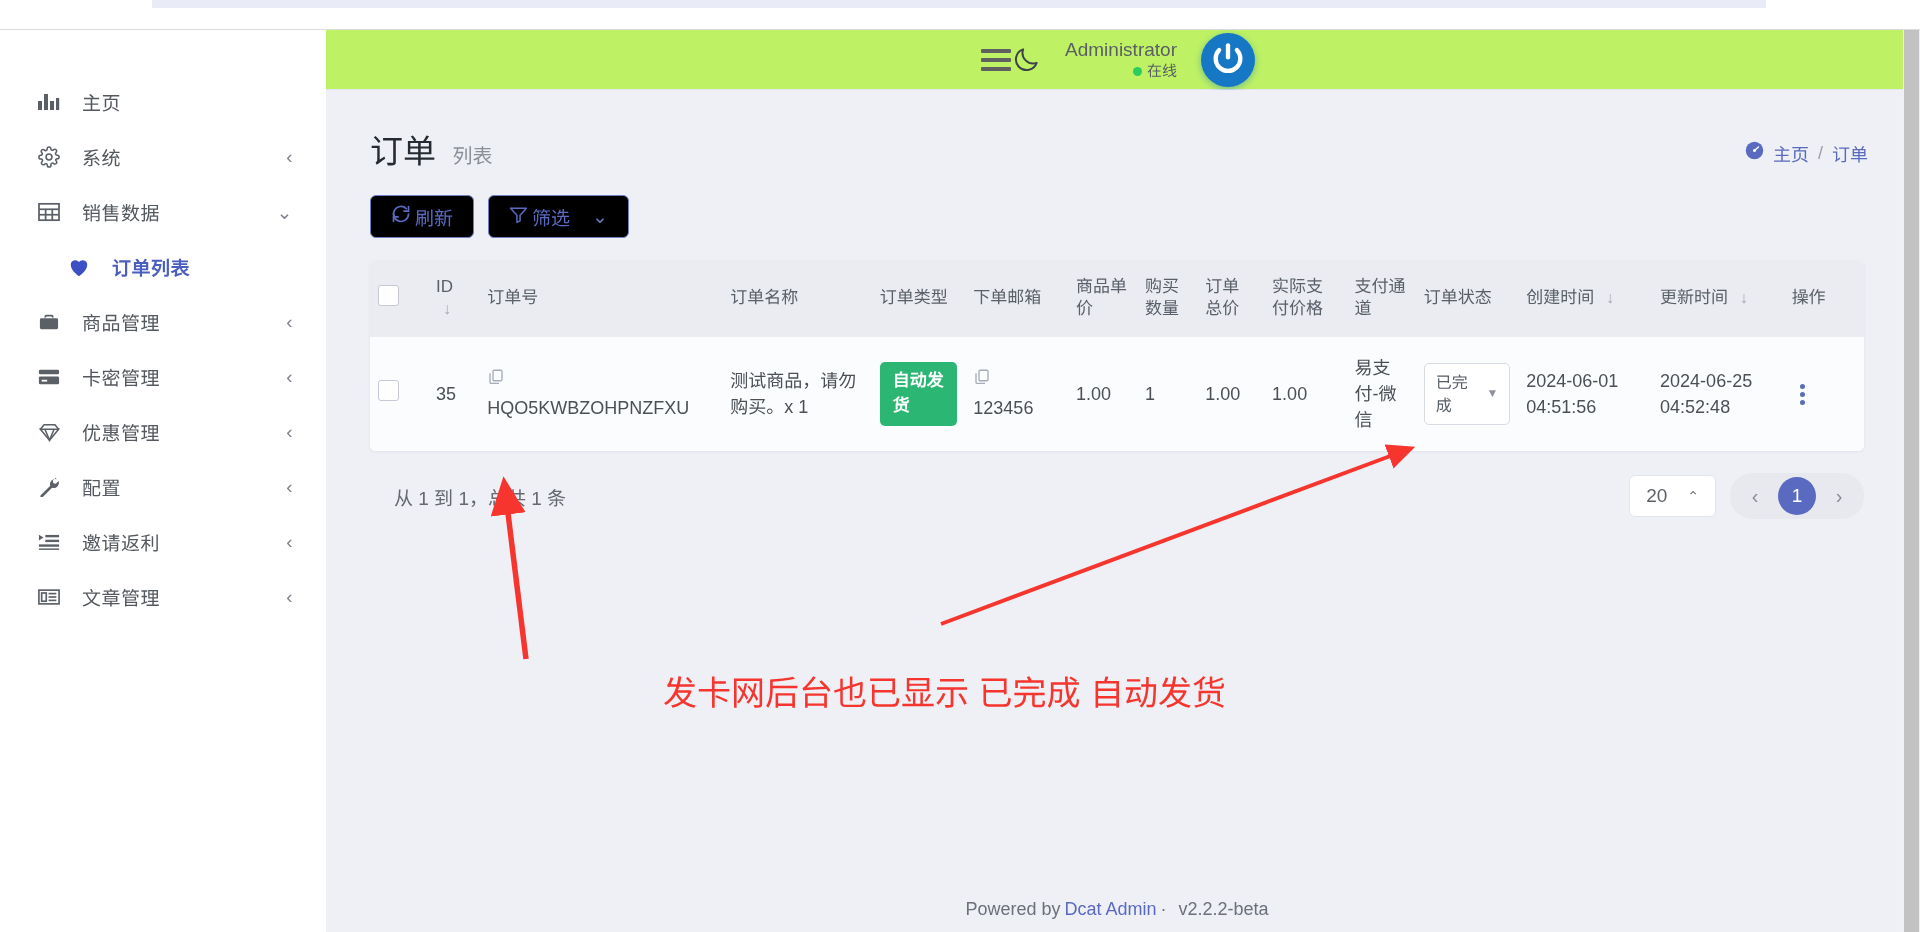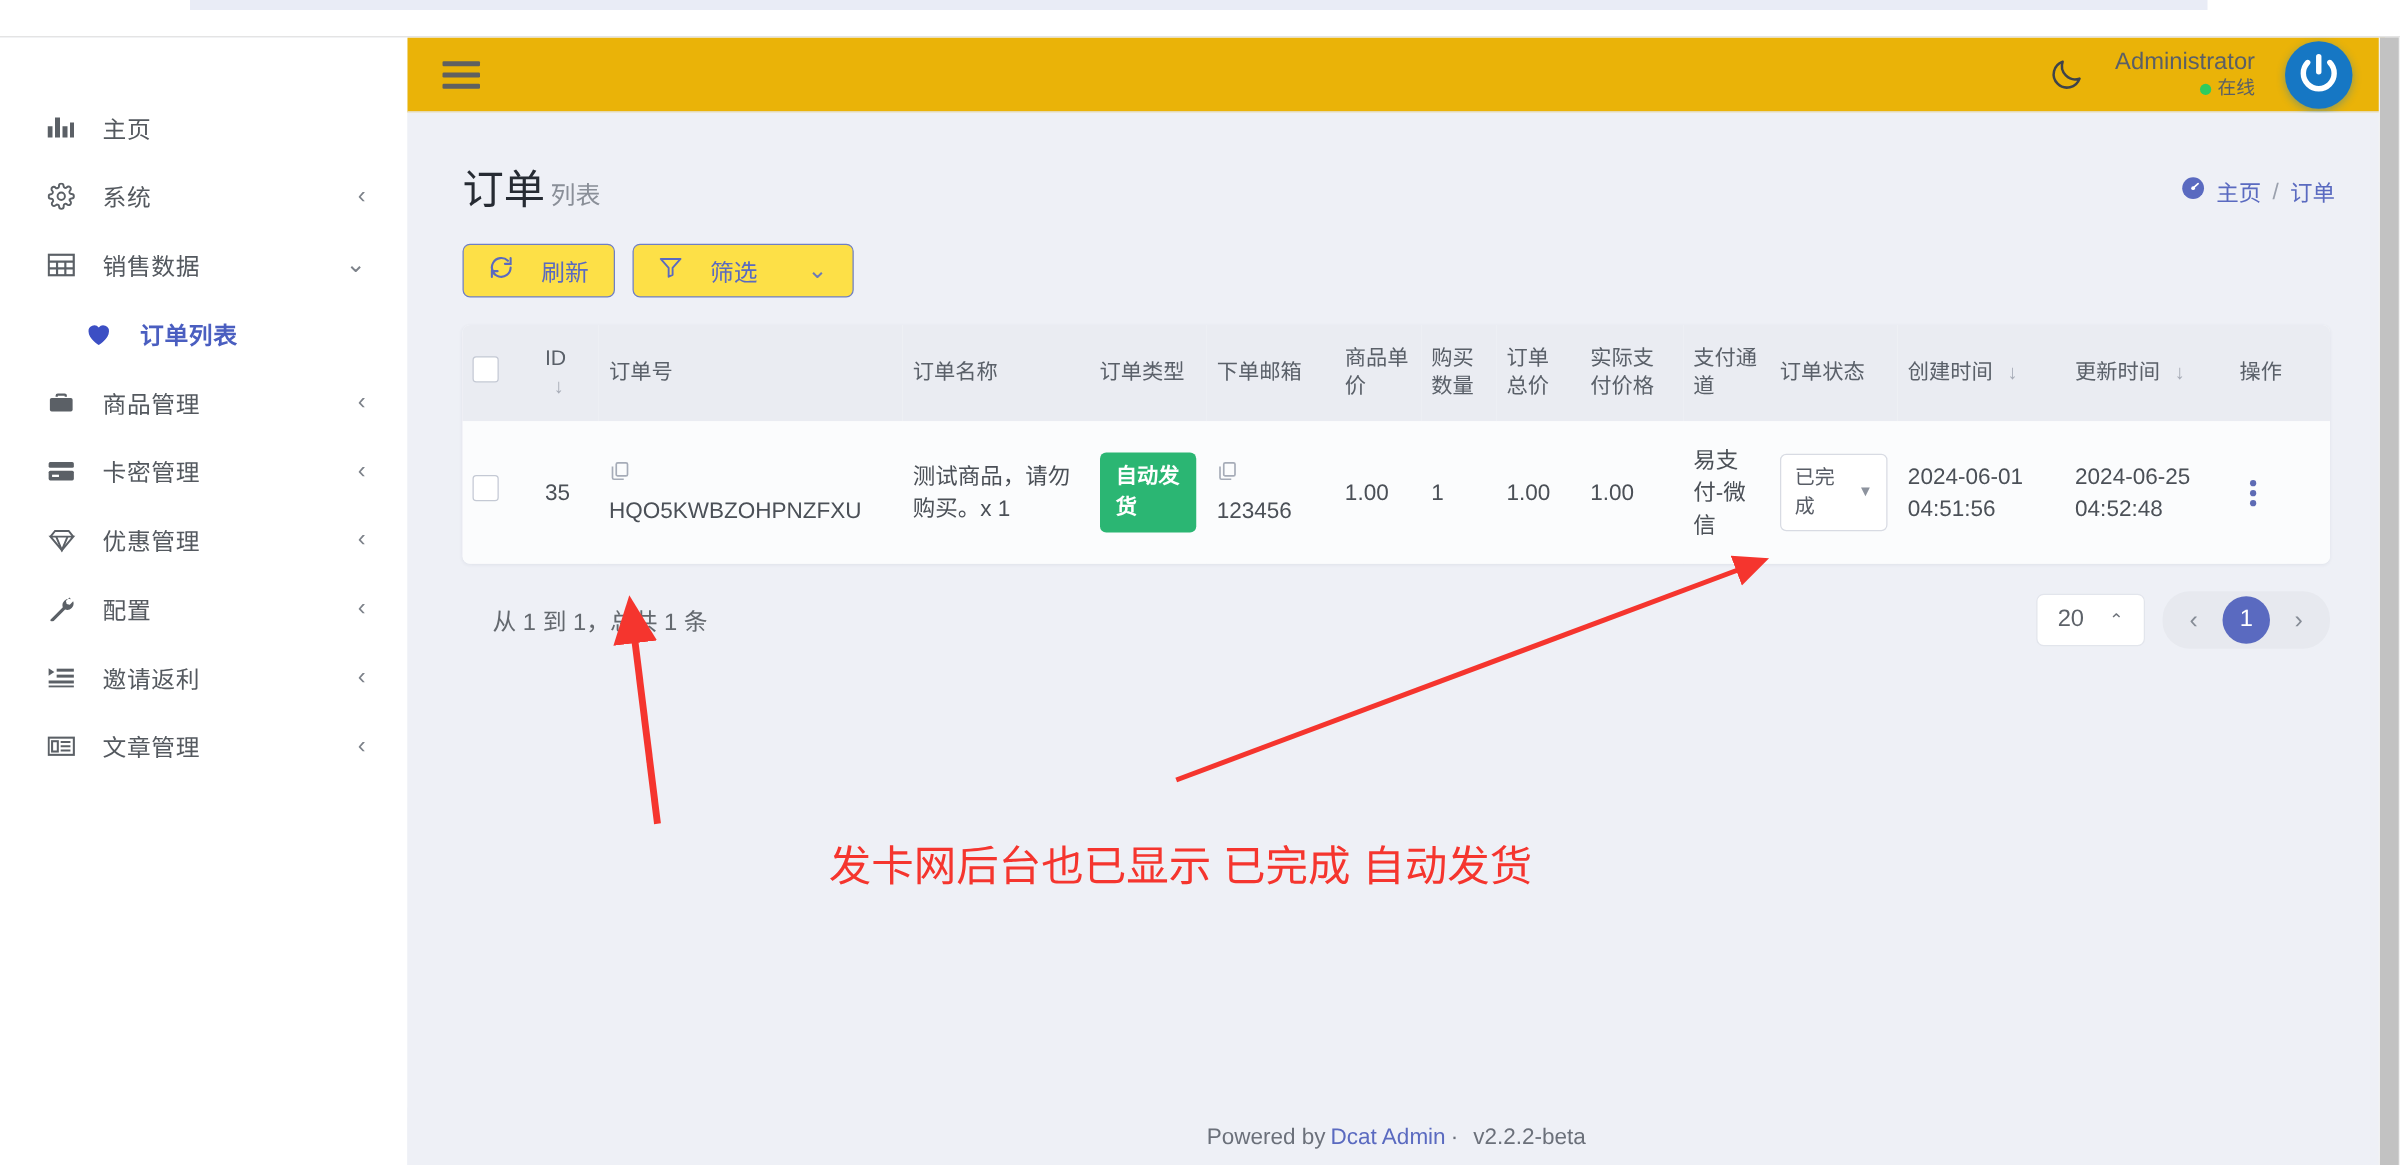--- a/index.html
+++ b/index.html
@@ -49,22 +49,22 @@
     color: #7d828a;
   }
   .nav-item.sub { padding-left: 64px; }
   .nav-item.active { color: #4a5ec0; font-weight: bold; }
   .nav-item.active .nav-icon { color: #3c4fc4; }
   .nav-item.active .nav-label { font-size: 19px; }
 
   
   #topbar {
     position: absolute; left: 326px; top: 0; width: 1582px; height: 60px;
-    background: #eab308; border-bottom: 1px solid #e4e6ec;
-    display: flex; align-items: center; justify-content: space-between;
+    background: #bef264; border-bottom: 1px solid #e4e6ec;
+    display: flex; align-items: center; justify-content: center;
     padding: 0 26px 0 28px;
   }
   #hamburger-btn {
     width: 30px; height: 26px; display: flex; flex-direction: column;
     justify-content: center; gap: 5px; cursor: pointer;
   }
   #hamburger-btn i { display: block; height: 4px; background: #606060; border-radius: 1px; }
   .topbar-right { display: flex; align-items: center; gap: 24px; }
   #theme-toggle { cursor: pointer; color: #3e434a; display: flex; align-items: center; }
   .user-block { text-align: right; line-height: 1.25; }
@@ -80,29 +80,29 @@
   
   #content {
     position: absolute; left: 326px; top: 60px; width: 1582px; height: 842px;
     background: #eef0f6;
   }
   #page-head {
     display: flex; align-items: flex-end; justify-content: space-between;
     padding: 35px 40px 0 44px;
   }
   .page-title { font-size: 33px; color: #262b33; font-weight: normal; }
-  .page-subtitle { font-size: 20px; color: #8a8f98; }
+  .page-subtitle { font-size: 20px; color: #8a8f98; margin-left: 12px; }
   #breadcrumb { display: flex; align-items: center; gap: 9px; font-size: 18px; color: #5a6ac0; padding-bottom: 7px; }
   #breadcrumb .crumb-sep { color: #9aa0ad; }
   #breadcrumb .crumb-last { color: #5a6ac0; }
 
   #toolbar { display: flex; gap: 14px; padding: 22px 0 0 44px; }
   .tb-btn {
-    display: flex; align-items: center; gap: 22px; height: 43px;
-    padding: 0 20px; background: #fde047; border: 1px solid #6f7fc4;
+    display: flex; align-items: center; gap: 4px; height: 43px;
+    padding: 0 20px; background: #000000; border: 1px solid #6f7fc4;
     border-radius: 6px; color: #5a6ac0; font-size: 19px; cursor: pointer;
   }
   .tb-btn .chev { margin-left: 18px; color: #6b7ab8; }
 
   
   #table-card {
     margin: 22px 44px 0 44px; background: #fbfcfd;
     border-radius: 6px; box-shadow: 0 1px 3px rgba(40,50,90,.07);
     overflow: hidden;
   }

